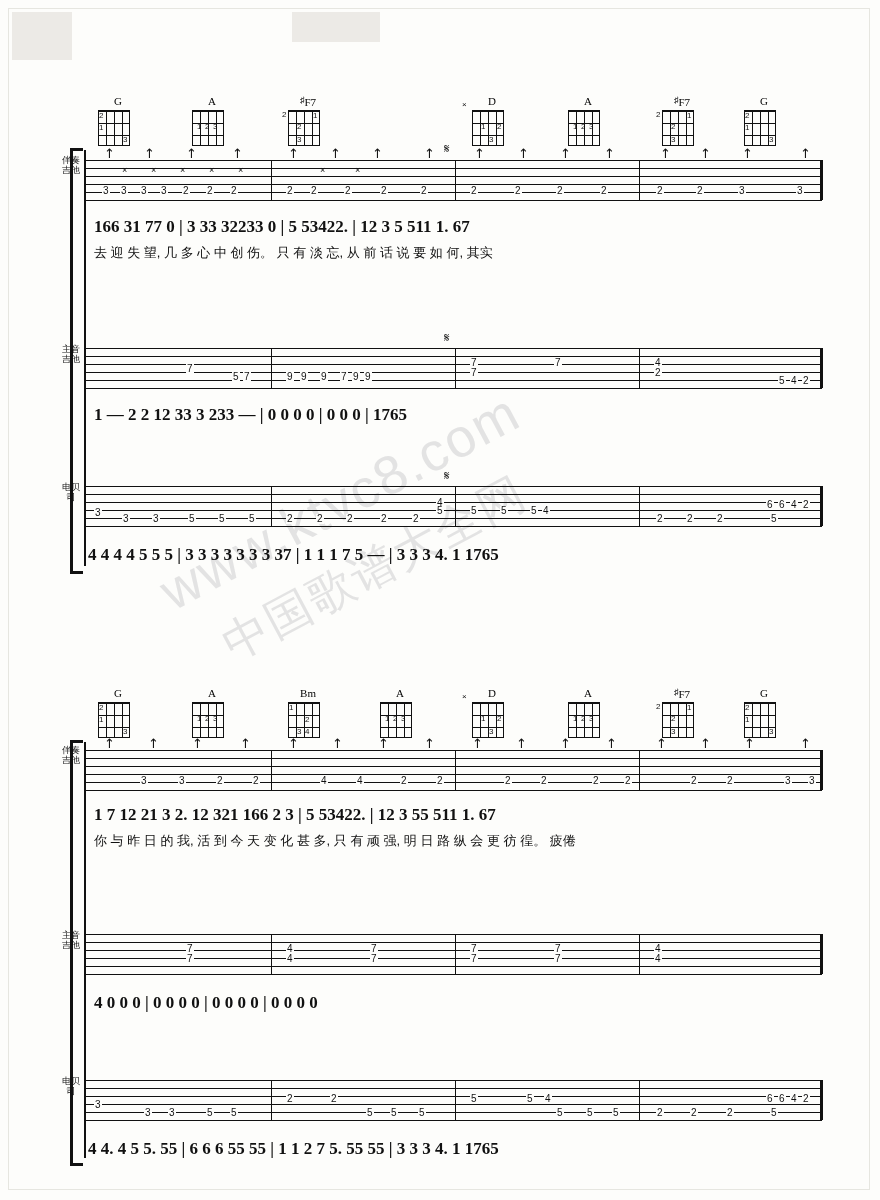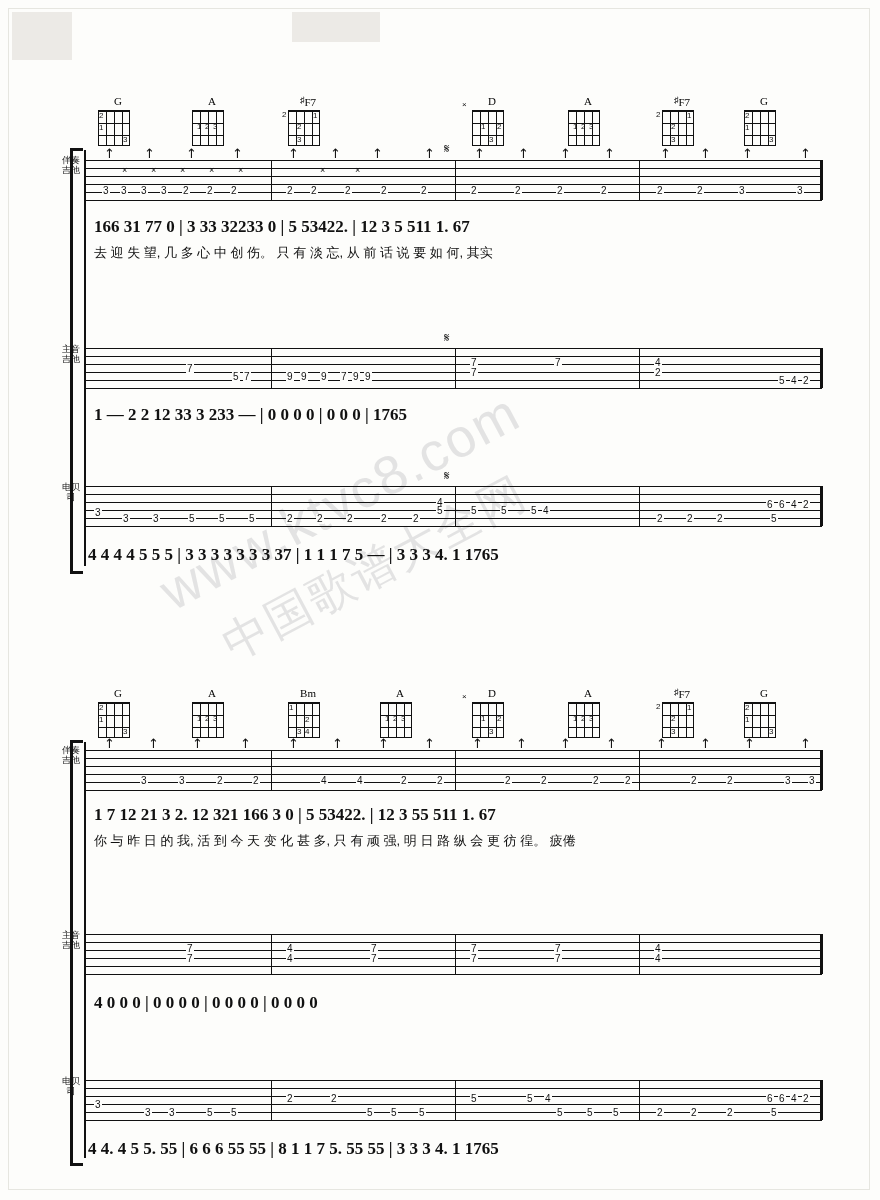--- a/index.html
+++ b/index.html
@@ -556,21 +556,21 @@
     <div class="tn" style="left:504px;top:776px;">2</div>
     <div class="tn" style="left:540px;top:776px;">2</div>
     <div class="tn" style="left:592px;top:776px;">2</div>
     <div class="tn" style="left:624px;top:776px;">2</div>
     <div class="tn" style="left:690px;top:776px;">2</div>
     <div class="tn" style="left:726px;top:776px;">2</div>
     <div class="tn" style="left:784px;top:776px;">3</div>
     <div class="tn" style="left:808px;top:776px;">3</div>
 
     <div class="jp" style="left:94px;top:806px;">
-      <span>1 7 12 21 3 2.   12 321 166  3  0 | 5  53422. | 12 3 55 511 1.  67</span>
+      <span>1 7 12 21 3 2.   12 321 166  2  3 | 5  53422. | 12 3 55 511 1.  67</span>
     </div>
     <div class="ly" style="left:94px;top:834px;">
       <span>你 与 昨 日 的 我,    活 到 今 天 变 化 甚 多,      只    有 顽 强,   明 日 路 纵 会 更 彷 徨。    疲倦</span>
     </div>
 
     <div class="part-label" style="left:60px;top:930px;">
       <span>主音吉他</span>
     </div>
     <div class="tab" style="left:86px;top:934px;width:736px;height:40px;">
       <div class="ln" style="top:7px;"></div>
@@ -633,16 +633,16 @@
     <div class="tn" style="left:656px;top:1108px;">2</div>
     <div class="tn" style="left:690px;top:1108px;">2</div>
     <div class="tn" style="left:726px;top:1108px;">2</div>
     <div class="tn" style="left:766px;top:1094px;">6</div>
     <div class="tn" style="left:778px;top:1094px;">6</div>
     <div class="tn" style="left:790px;top:1094px;">4</div>
     <div class="tn" style="left:802px;top:1094px;">2</div>
     <div class="tn" style="left:770px;top:1108px;">5</div>
 
     <div class="jp" style="left:88px;top:1140px;">
-      <span>4   4. 4 5 5. 55 | 6  6 6 55 55 | 8  1 1 7 5. 55 55 | 3   3 3 4. 1 1765</span>
+      <span>4   4. 4 5 5. 55 | 6  6 6 55 55 | 1  1 2 7 5. 55 55 | 3   3 3 4. 1 1765</span>
     </div>
   </div>
 </div>
 
 </body></html>

